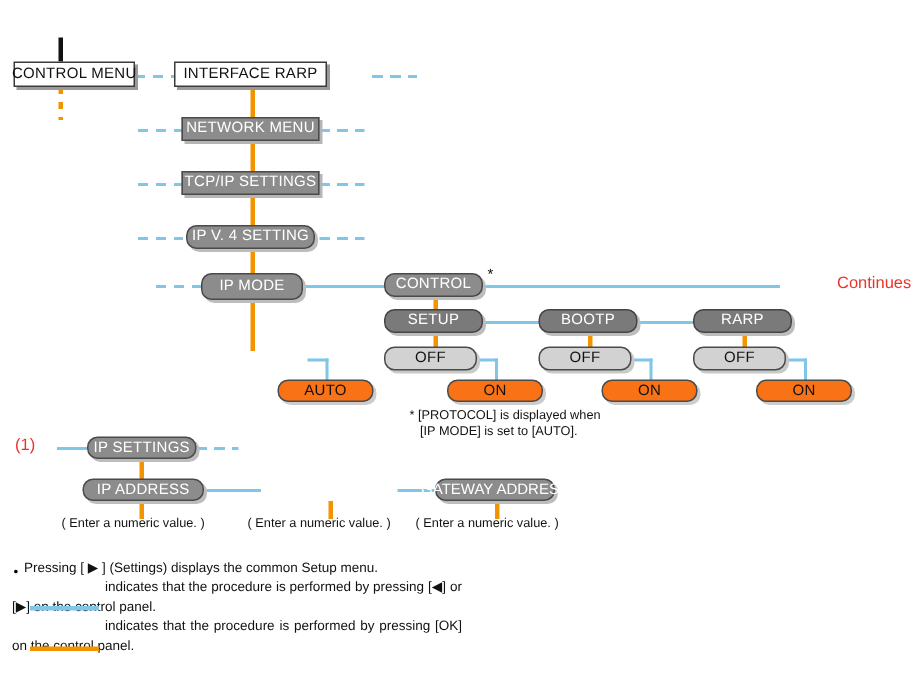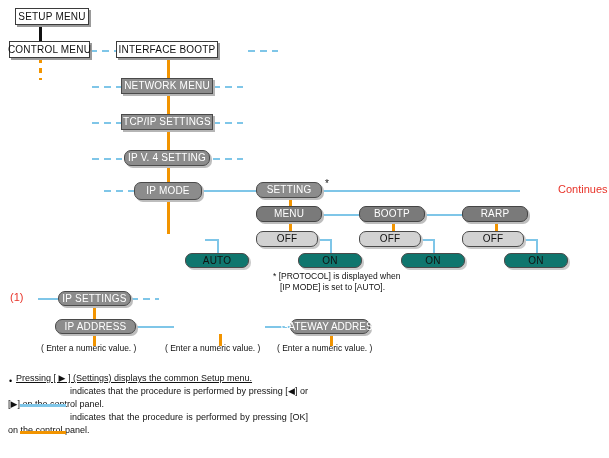--- a/index.html
+++ b/index.html
@@ -69,21 +69,21 @@
   
   .rd-light{
     background:#d2d2d2;
     border:1.5px solid #4a4a4a;
     color:#111111;
     border-radius:7px;
     box-shadow:2px 2px 0 #c9c9c9;
   }
   
   .rd-white{
-    background:#0f766e;
+    background:#f97316;
     border:1.5px solid #4a4a4a;
     color:#111111;
     border-radius:7px;
     box-shadow:2px 2px 0 #cccccc;
   }
   .tiny{font-size:10px;letter-spacing:0;}
 
   
   .txt{position:absolute;font-size:9.5px;color:#111111;white-space:nowrap;z-index:6;}
   .txt-red{position:absolute;font-size:11px;color:#e8342a;white-space:nowrap;z-index:6;}
@@ -159,55 +159,52 @@
 
   <div class="ln h-blue" style="left:38px;top:298px;width:20px;"></div>
   <div class="ln dash-blue" style="left:131px;top:298px;width:28px;"></div>
   <div class="ln v-orange" style="left:93px;top:306px;height:14px;"></div>
   <div class="ln h-blue" style="left:136px;top:326px;width:38px;"></div>
   <div class="ln h-blue" style="left:265px;top:326px;width:25px;"></div>
   <div class="ln v-orange" style="left:93px;top:334px;height:12px;"></div>
   <div class="ln v-orange" style="left:219px;top:334px;height:12px;"></div>
   <div class="ln v-orange" style="left:330px;top:334px;height:12px;"></div>
 
-  <div class="box sq-white" style="left:15px;top:8px;width:74px;height:17px;">
-    <span>SETUP MENU</span>
-  </div>
 
   <div class="box sq-white" style="left:9px;top:41px;width:81px;height:17px;">
     <span>CONTROL MENU</span>
   </div>
 
   <div class="box sq-white" style="left:116px;top:41px;width:102px;height:17px;">
-    <span>INTERFACE BOOTP</span>
+    <span>INTERFACE RARP</span>
   </div>
 
   <div class="box sq-gray" style="left:121px;top:78px;width:92px;height:16px;align-items:center;">
     <span>NETWORK MENU</span>
   </div>
 
   <div class="box sq-gray" style="left:121px;top:114px;width:92px;height:16px;">
     <span>TCP/IP SETTINGS</span>
   </div>
 
   <div class="box rd-dark" style="left:124px;top:150px;width:86px;height:16px;">
     <span>IP V. 4 SETTING</span>
   </div>
 
   <div class="box rd-dark" style="left:134px;top:182px;width:68px;height:18px;">
     <span>IP MODE</span>
   </div>
 
   <div class="box rd-dark" style="left:256px;top:182px;width:66px;height:16px;">
-    <span>SETTING</span>
+    <span>CONTROL</span>
   </div>
   <div class="star" style="left:325px;top:178px;">*</div>
 
   <div class="box rd-dark2" style="left:256px;top:206px;width:66px;height:16px;">
-    <span>MENU</span>
+    <span>SETUP</span>
   </div>
   <div class="box rd-dark2" style="left:359px;top:206px;width:66px;height:16px;text-align:center;">
     <span>BOOTP</span>
   </div>
   <div class="box rd-dark2" style="left:462px;top:206px;width:66px;height:16px;">
     <span>RARP</span>
   </div>
 
   <div class="box rd-white" style="left:185px;top:253px;width:64px;height:15px;">
     <span>AUTO</span>
@@ -253,20 +250,20 @@
   <div class="box rd-dark tiny" style="left:290px;top:319px;width:80px;height:15px;">
     <span>GATEWAY ADDRESS</span>
   </div>
 
   <div class="txt" style="left:41px;top:343px;font-size:8.5px;">( Enter a numeric value. )</div>
   <div class="txt" style="left:165px;top:343px;font-size:8.5px;">( Enter a numeric value. )</div>
   <div class="txt" style="left:277px;top:343px;font-size:8.5px;">( Enter a numeric value. )</div>
 
   <div class="bullet">•</div>
   <div id="legend">
-    <p style="padding-left:8px;text-decoration:underline;">Pressing [ ▶ ] (Settings) displays the common Setup menu.</p>
+    <p style="padding-left:8px;">Pressing [ ▶ ] (Settings) displays the common Setup menu.</p>
     <p style="padding-left:0;text-indent:62px;">indicates that the procedure is performed by pressing [◀] or [▶] on the control panel.</p>
     <p style="padding-left:0;text-indent:62px;">indicates that the procedure is performed by pressing [OK] on the control panel.</p>
   </div>
   <div class="leg-line leg-blue" style="left:20px;top:404px;"></div>
   <div class="leg-line leg-orange" style="left:20px;top:431px;"></div>
 
 </div>
 
 </body></html>

